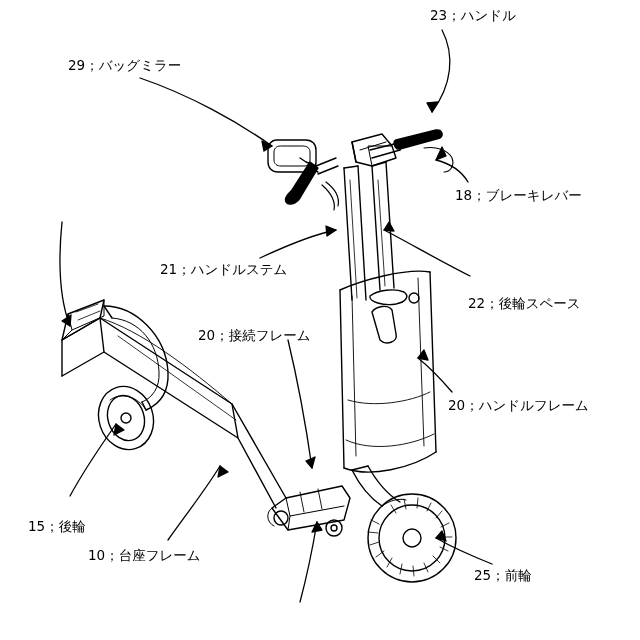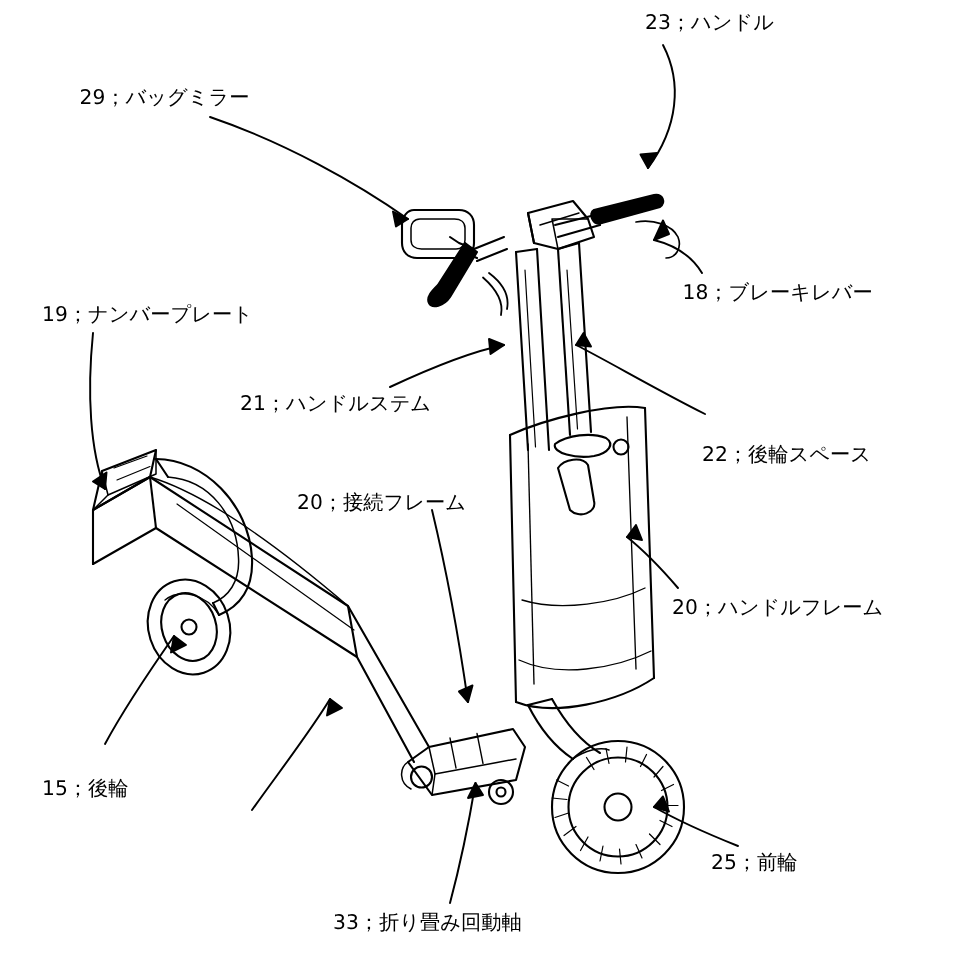--- a/index.html
+++ b/index.html
@@ -209,24 +209,23 @@
         <ellipse cx="126" cy="418" rx="27" ry="32" transform="rotate(-18 126 418)"></ellipse>
         <ellipse cx="126" cy="418" rx="18" ry="23" transform="rotate(-18 126 418)"></ellipse>
         <circle cx="126" cy="418" r="5"></circle>
         <path d="M110 400 C 120 392, 138 396, 146 410" stroke-width="0.9"></path>
       </g>
 
     </g>
   </svg>
 
   <div class="label" style="left:430px; top:8px;">23；ハンドル</div>
-  <div class="label" style="left:53px;  top:58px;">29；バッグミラー</div>
+  <div class="label" style="left:68px;  top:58px;">29；バッグミラー</div>
   <div class="label" style="left:455px; top:188px;">18；ブレーキレバー</div>
-  <div class="label" style="left:28px;  top:203px;">19；ナンバープレート</div>
   <div class="label" style="left:160px; top:262px;">21；ハンドルステム</div>
   <div class="label" style="left:468px; top:296px;">22；後輪スペース</div>
   <div class="label" style="left:198px; top:328px;">20；接続フレーム</div>
   <div class="label" style="left:448px; top:398px;">20；ハンドルフレーム</div>
   <div class="label" style="left:28px;  top:519px;">15；後輪</div>
+  <div class="label" style="left:88px;  top:548px;">10；台座フレーム</div>
   <div class="label" style="left:474px; top:568px;">25；前輪</div>
-  <div class="label" style="left:222px; top:608px;">33；折り畳み回動軸</div>
 
 </div>
 
 </body></html>

